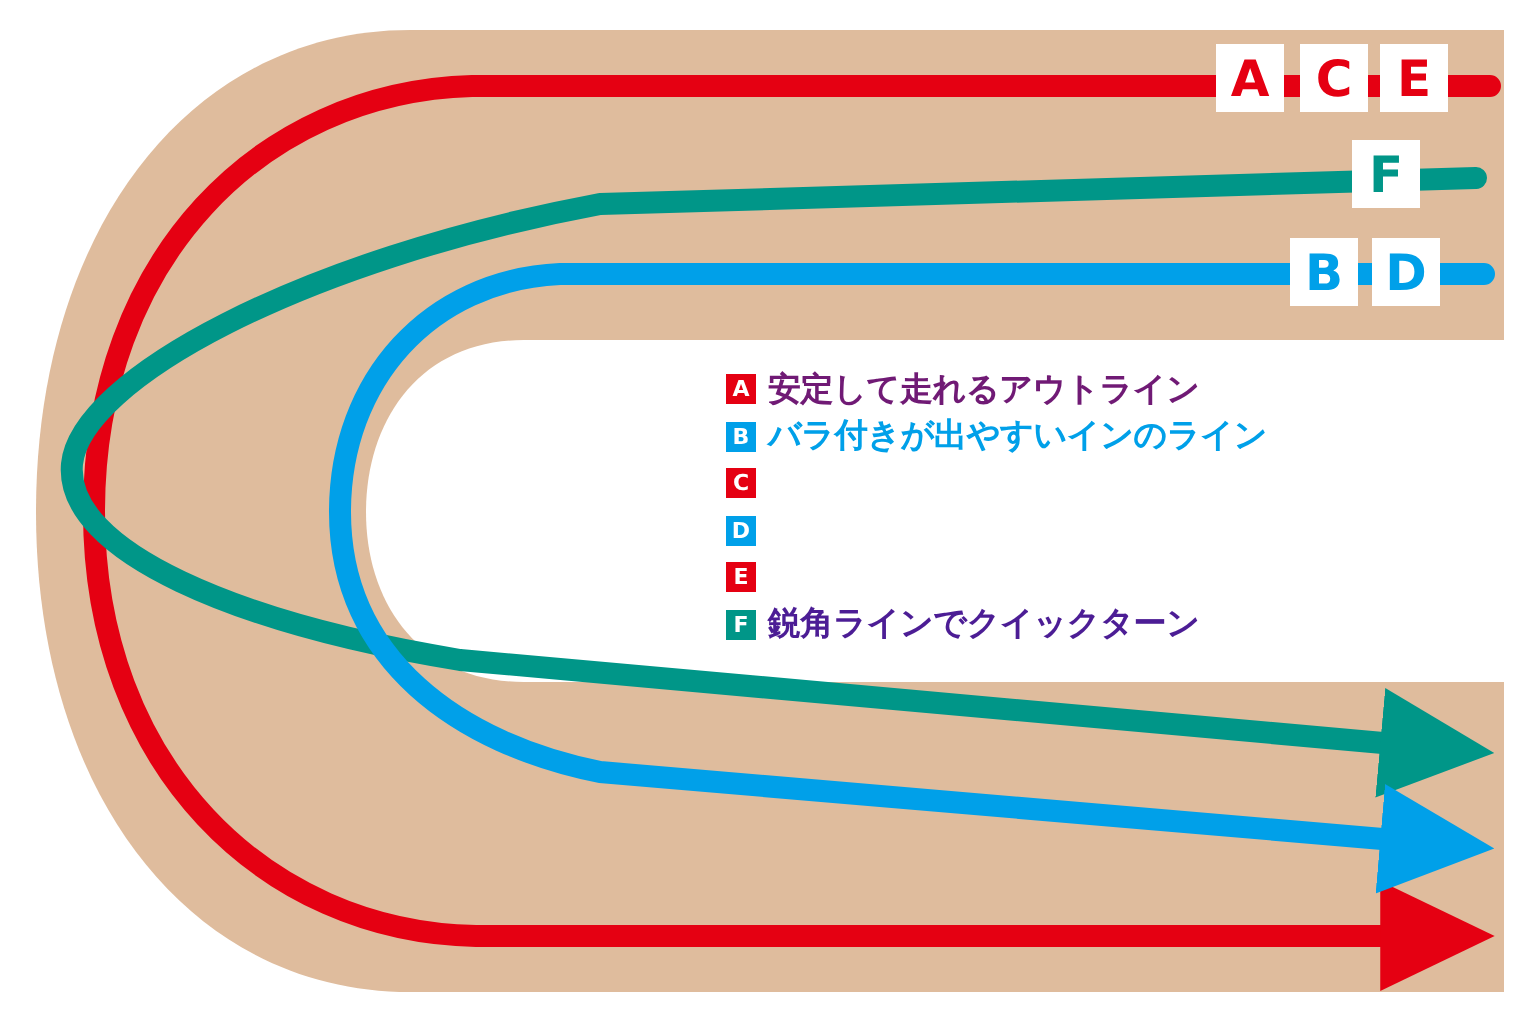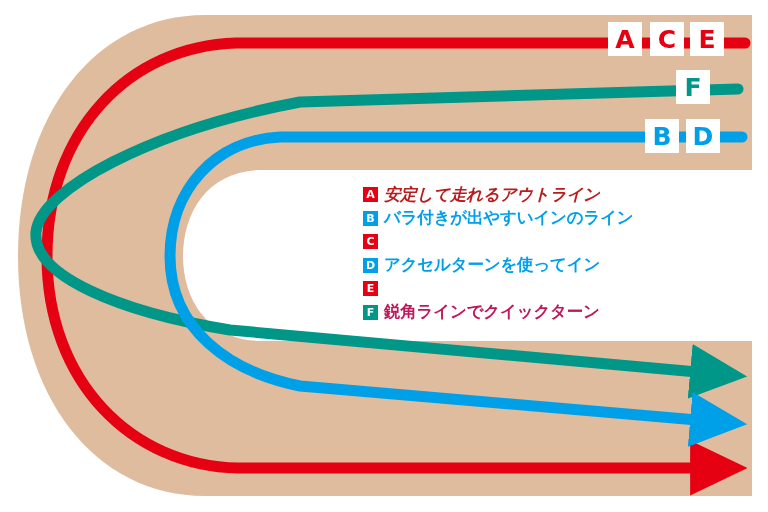--- a/index.html
+++ b/index.html
@@ -19,23 +19,23 @@
   
   #legend{position:absolute;left:363px;top:183px;width:290px;}
   .legend-row{display:flex;align-items:center;height:23.5px;}
   .lg-badge{width:15px;height:15px;flex:0 0 15px;margin-right:6px;
             display:flex;align-items:center;justify-content:center;
             color:#ffffff;font-weight:bold;font-size:11px;line-height:1;}
   .lg-badge.red{background:#E50012;}
   .lg-badge.blue{background:#00A0E9;}
   .lg-badge.teal{background:#009688;}
   .lg-text{font-weight:bold;font-size:16.5px;line-height:1;letter-spacing:-0.2px;white-space:nowrap;}
-  .lg-text.red{color:#b91c1c;font-style:italic;}
+  .lg-text.red{color:#701a75;}
   .lg-text.blue{color:#00A0E9;}
-  .lg-text.teal{color:#be185d;}
+  .lg-text.teal{color:#4c1d95;}
 </style>
 </head>
 <body>
 
 <div id="stage">
 
   <svg id="track-svg" viewBox="0 0 768 512">
     <defs>
 
       <marker id="ah-teal" viewBox="0 0 10 10" refX="1.2" refY="5" markerWidth="5.2" markerHeight="5.2" orient="auto-start-reverse">
@@ -111,21 +111,20 @@
       <span class="lg-badge blue">B</span>
       <span class="lg-text blue">バラ付きが出やすいインのライン</span>
     </div>
 
     <div class="legend-row">
       <span class="lg-badge red">C</span>
     </div>
 
     <div class="legend-row">
       <span class="lg-badge blue">D</span>
-      <span class="lg-text blue">アクセルターンを使ってイン</span>
     </div>
 
     <div class="legend-row">
       <span class="lg-badge red">E</span>
     </div>
 
     <div class="legend-row">
       <span class="lg-badge teal">F</span>
       <span class="lg-text teal">鋭角ラインでクイックターン</span>
     </div>

